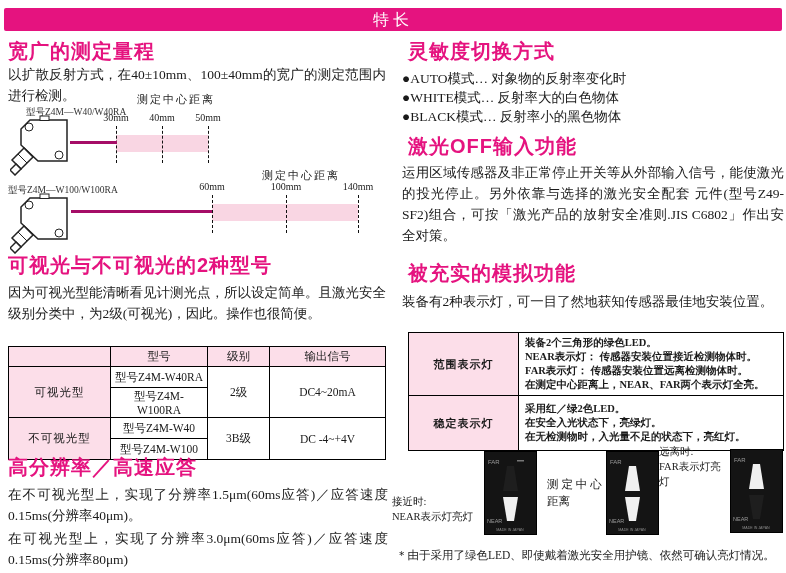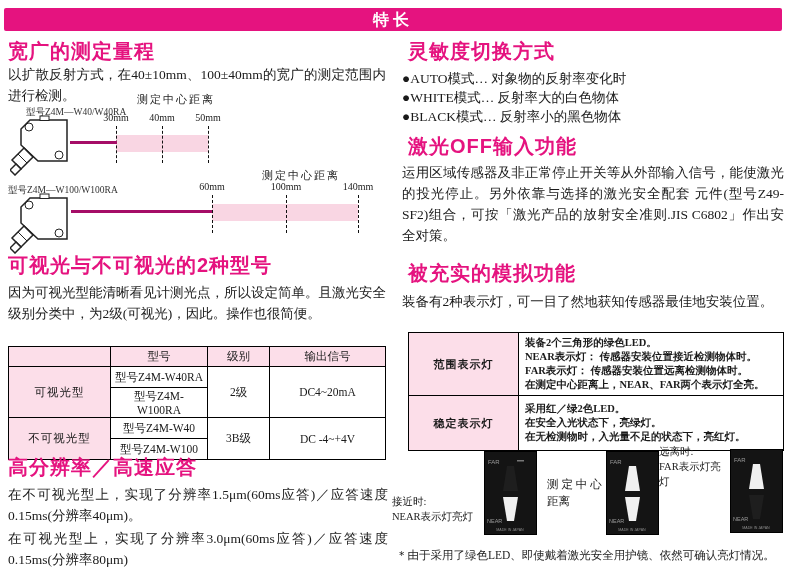--- a/index.html
+++ b/index.html
@@ -7,21 +7,21 @@
     --beam:#a50d67;
     --band:#f9d6e3;
     --tpink:#fcdee9;
     --ink:#1a1a1a;
   }
   *{margin:0;padding:0;box-sizing:border-box;}
   body{background:#fff;}
   .page{position:relative;width:786px;height:573px;background:#fff;overflow:hidden;
         font-family:"Liberation Serif",serif;color:var(--ink);}
   .titlebar{position:absolute;left:4px;top:8px;width:778px;height:23px;background:var(--accent);
-        color:#fff;font-family:"Liberation Sans",sans-serif;font-weight:bold;font-size:16px;
+        color:#fff;font-family:"Liberation Sans",sans-serif;font-weight:normal;font-size:16px;
         text-align:center;line-height:23px;letter-spacing:4px;border-radius:2px;}
   .sec-h{position:absolute;font-family:"Liberation Sans",sans-serif;font-weight:bold;
         color:var(--accent);font-size:20px;letter-spacing:1px;white-space:nowrap;}
   .body-text{position:absolute;font-size:13.5px;line-height:21px;text-align:justify;color:var(--ink);}
   .pre{white-space:pre-line;}
   .small-label{position:absolute;font-size:9.5px;color:#333;white-space:nowrap;}
   .center-label{position:absolute;font-size:11px;letter-spacing:2px;color:#222;white-space:nowrap;margin-left:16px;}
   .tick{position:absolute;font-size:10px;color:#222;transform:translateX(-50%);white-space:nowrap;}
   .dash-v{position:absolute;width:0;border-left:1.5px dashed #111;}
   .band{position:absolute;background:var(--band);}

